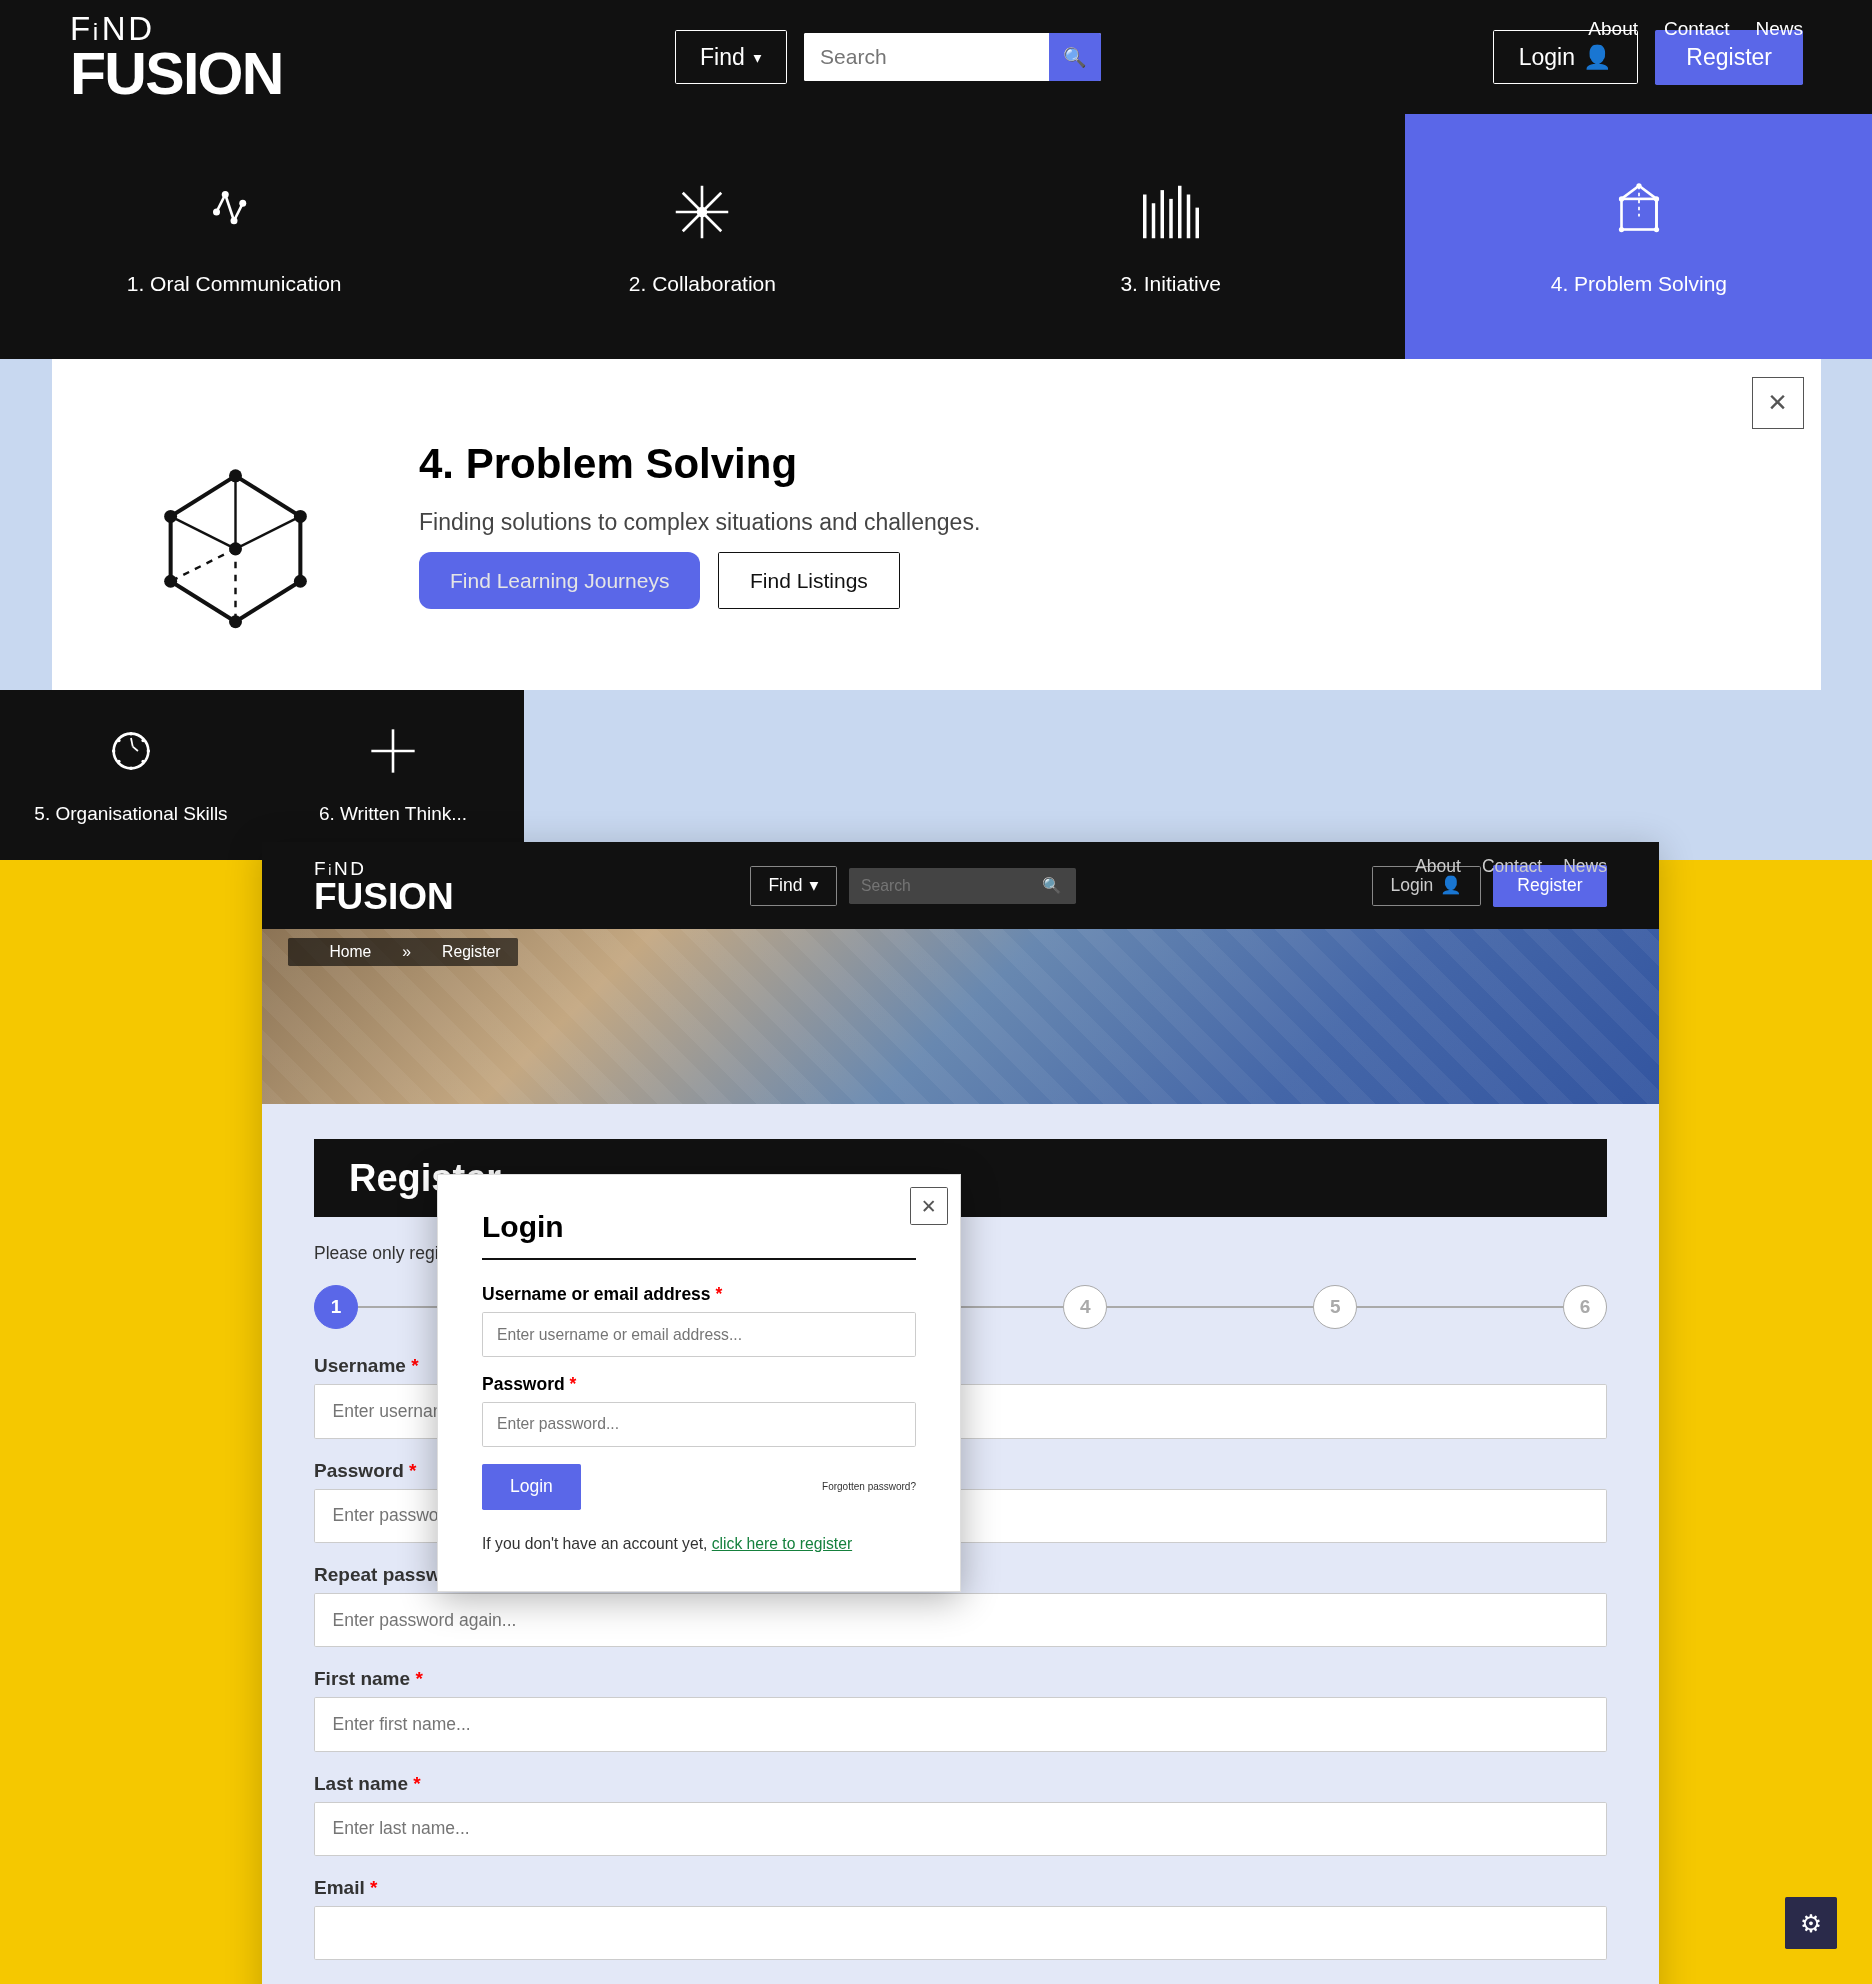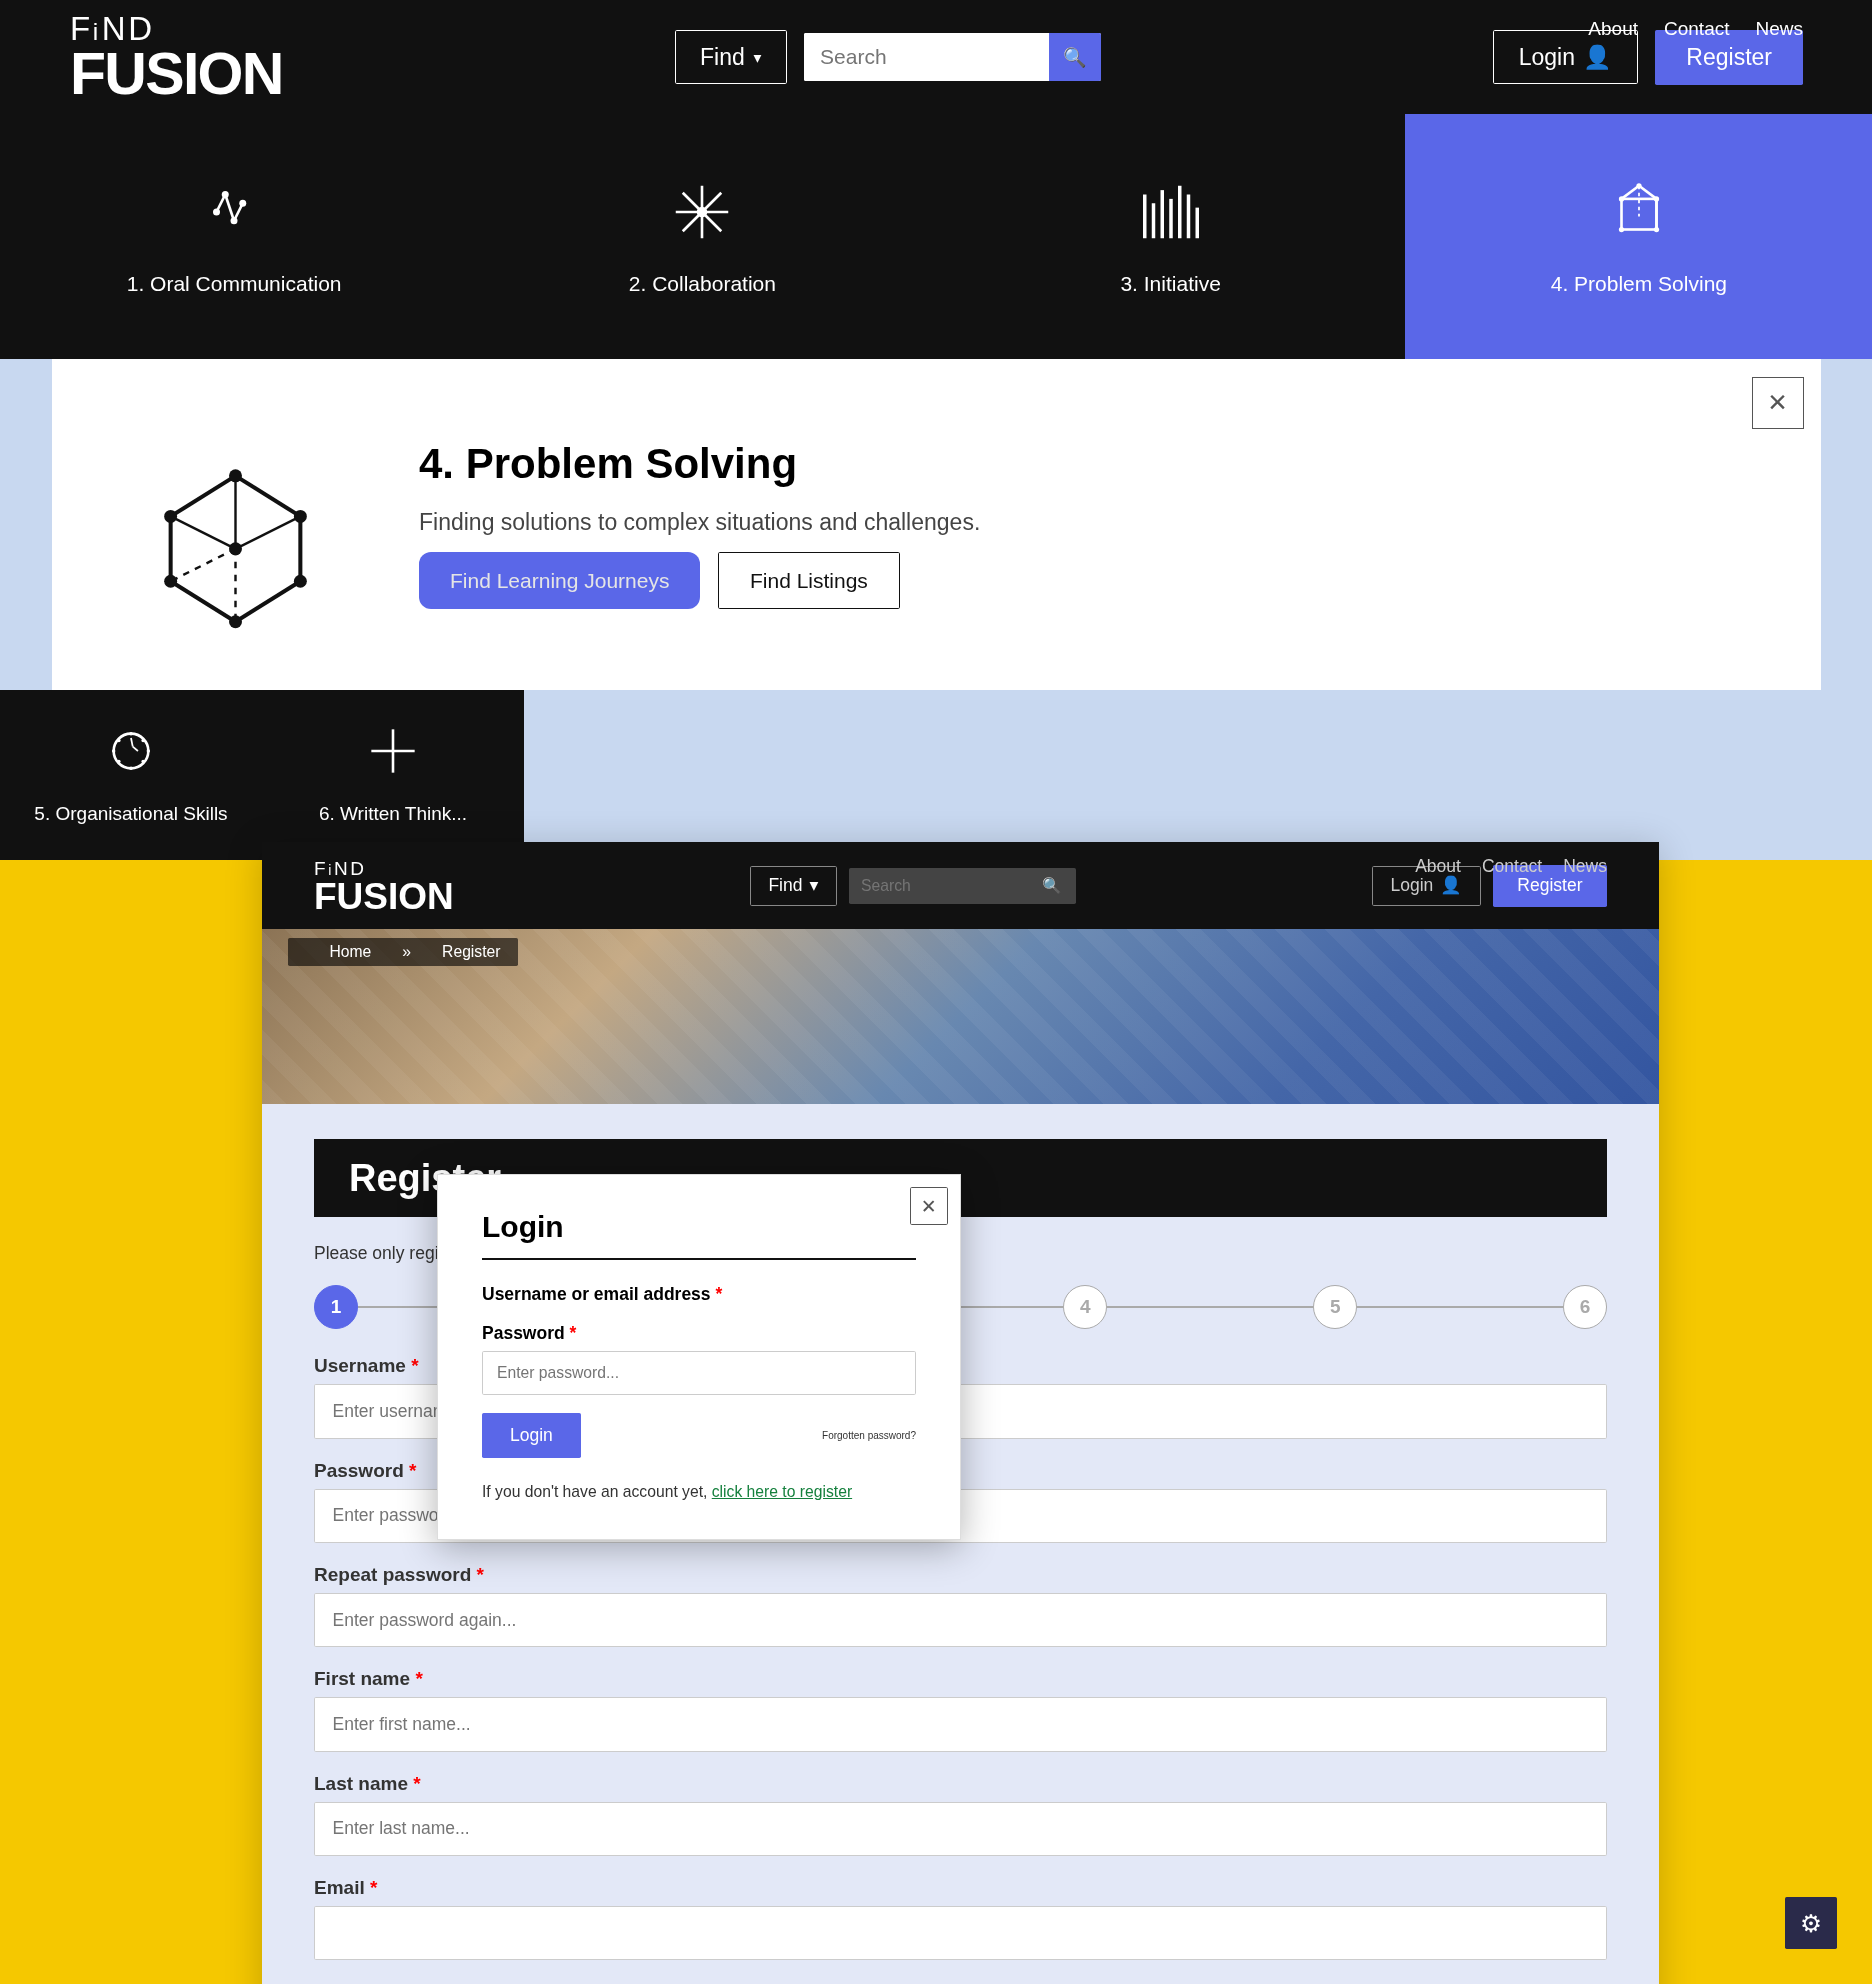--- a/index.html
+++ b/index.html
@@ -930,20 +930,21 @@
         <div class="login-modal">
           <button class="login-modal-close">✕</button>
           <h2>Login</h2>
           <div class="modal-divider"></div>
 
           <div class="modal-form-group">
             <label>
               <span>Username or email address</span>
               <span class="req"> *</span>
             </label>
+            <input type="text" placeholder="Enter username or email address..." style="">
           </div>
 
           <div class="modal-form-group">
             <label>
               <span>Password</span>
               <span class="req"> *</span>
             </label>
             <input type="password" placeholder="Enter password..." style="">
           </div>
 

